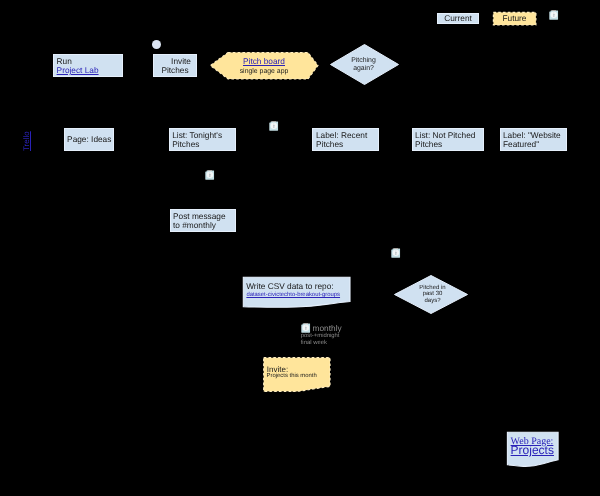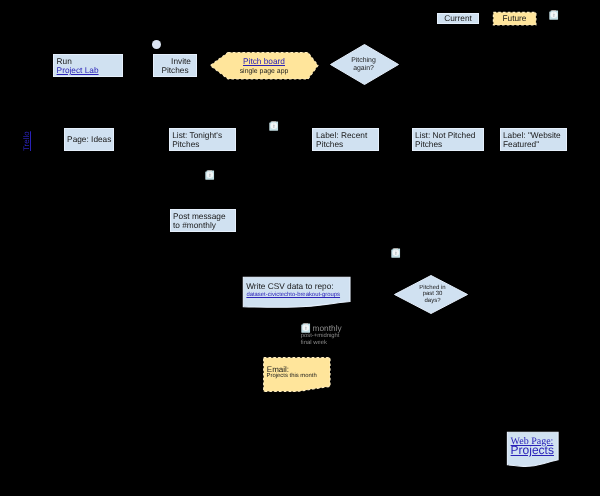--- a/index.html
+++ b/index.html
@@ -126,21 +126,21 @@
       <use href="#sym-info"></use>
     </svg>
   <div class="txt" style="left:306.6px;top:324px;color:#8e8e8e;">monthly</div>
   <div class="txt" style="left:294.7px;top:333.2px;color:#8a8a8a;font-size:5.9px;line-height:7px;">post-+midnight</div>
   <div class="txt" style="left:294.7px;top:339.6px;color:#8a8a8a;font-size:5.9px;line-height:7px;">final week</div>
 
   <svg style="position:absolute;left:256px;top:356px;" width="72" height="40">
     <path d="M1.7,1.7 L68,1.7 L68,30.5 C60,31.5 52,32.8 45,34 C38,35.2 33.5,35.6 30,35.5
              C24,35.3 14,35.3 1.7,35.4 Z" fill="#ffe59b" stroke="#ffeec0" stroke-width="1.2" stroke-dasharray="2.6,2.2"></path>
   </svg>
-  <div class="txt" style="left:260.8px;top:364.5px;font-size:8px;line-height:9px;">Email:</div>
+  <div class="txt" style="left:260.8px;top:364.5px;font-size:8px;line-height:9px;">Invite:</div>
   <div class="txt" style="left:260.6px;top:373.4px;font-size:5.9px;line-height:7px;">Projects this month</div>
 
   <svg style="position:absolute;left:500px;top:431px;" width="56" height="38">
     <path d="M1.4,1.3 L52.1,1.3 L52.1,28.7 C48,29.6 43,31 37,32.8
              C30,34.8 22,35.8 15,35.2 C10,34.8 5,34 1.4,33.8 Z" fill="#d0e1f1" stroke="#e5effb" stroke-width="1.1"></path>
   </svg>
   <div class="txt lnk" style="left:504.6px;top:437px;font-size:10px;line-height:9px;font-family:Liberation Serif, serif;">Web Page:</div>
   <div class="txt lnk" style="left:504.6px;top:446.2px;font-size:12px;line-height:9px;">Projects</div>
 
 </div>

